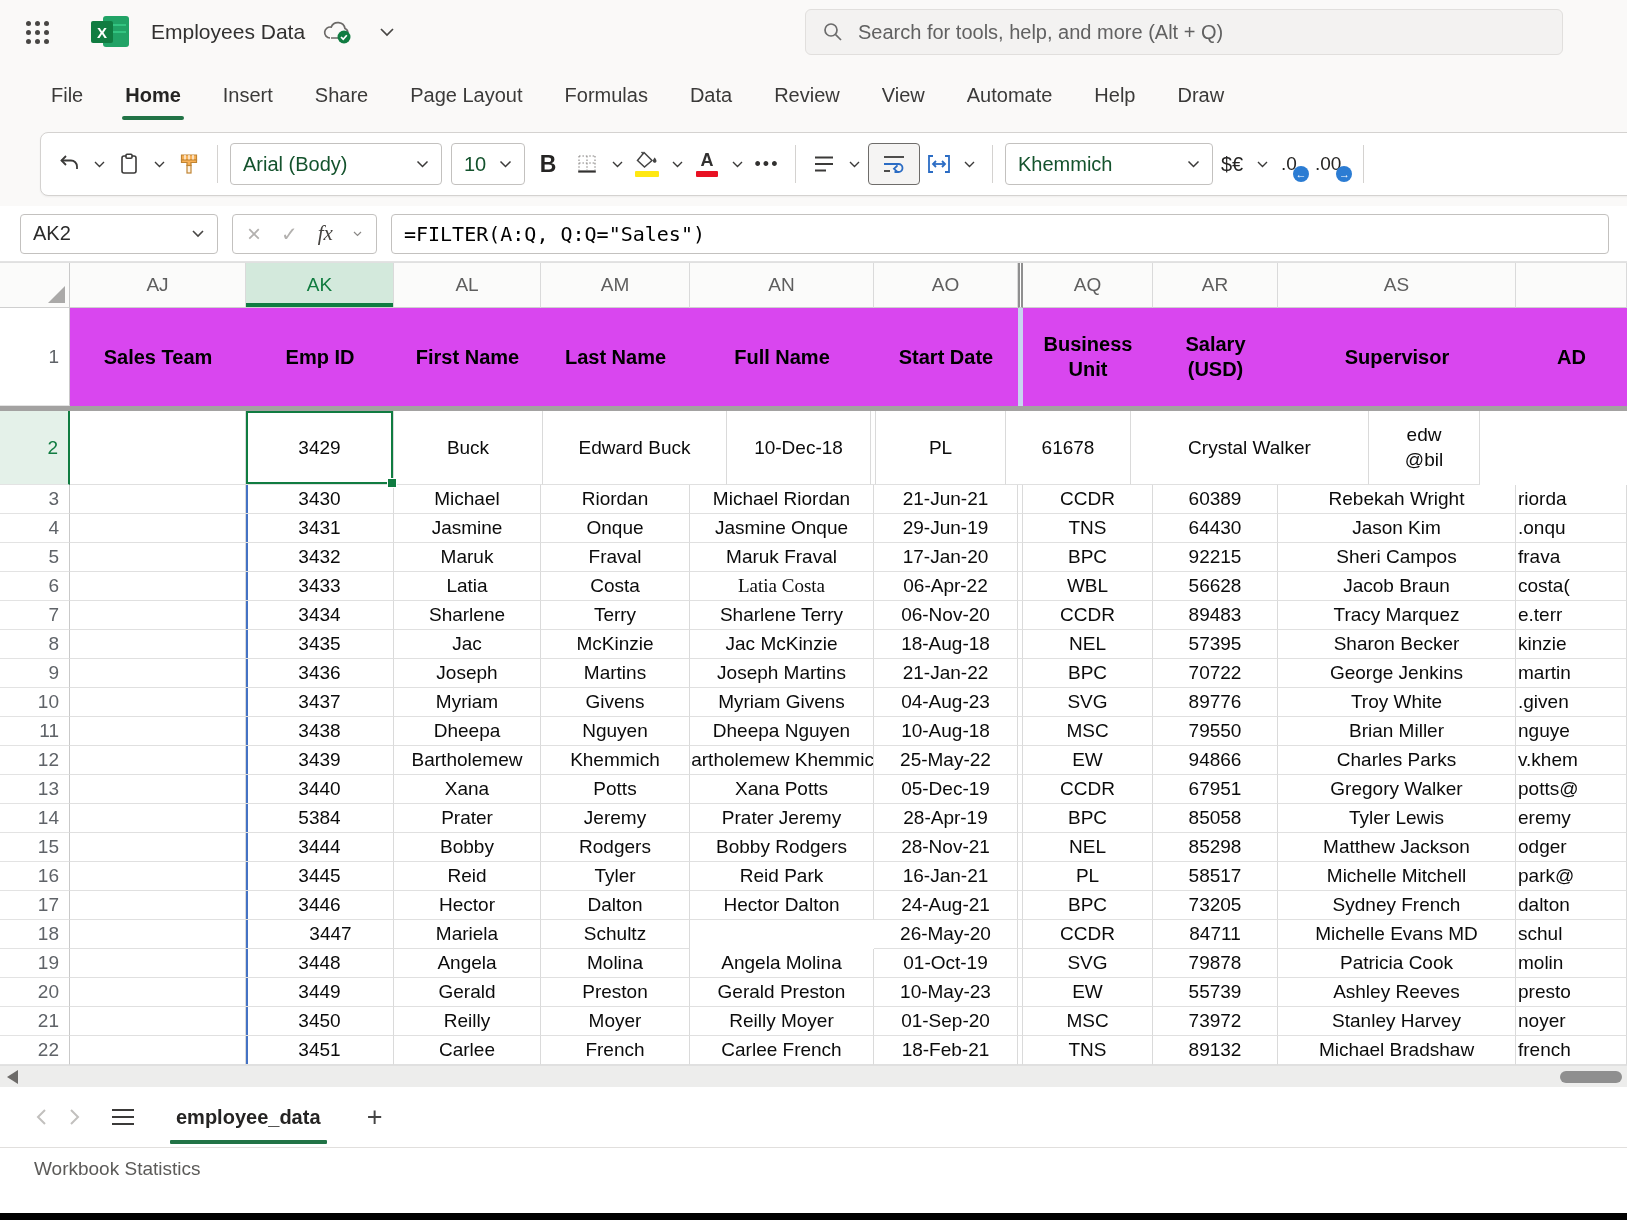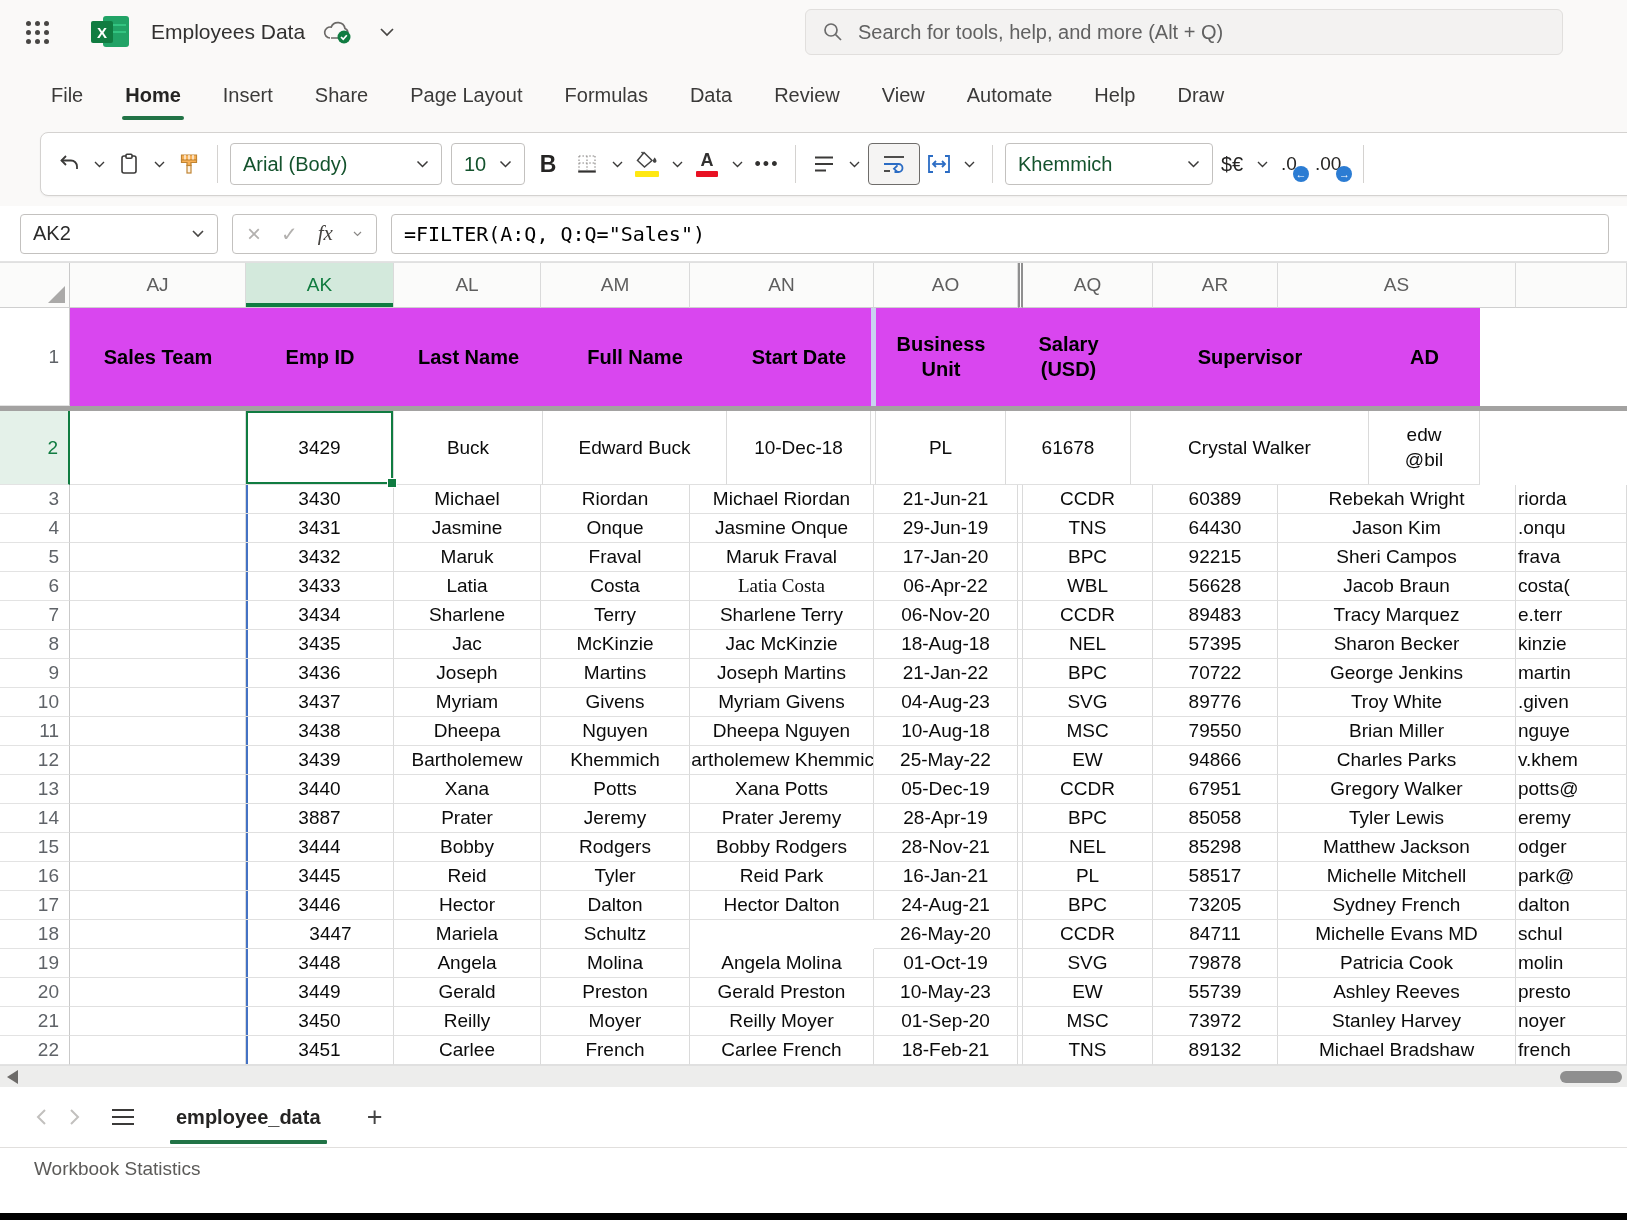--- a/index.html
+++ b/index.html
@@ -366,20 +366,21 @@
       <div class="col-h" style="width: 125px;">AR</div>
       <div class="col-h" style="width: 238px;">AS</div>
       <div class="col-h" style="width: 111px;"></div>
     </div>
 
   <div class="header-row">
     <div class="gutter">1</div>
     <div class="hband">
         <div class="hcell" style="width: 176px;">Sales Team</div>
         <div class="hcell" style="width: 148px;">Emp ID</div>
+        <div class="hcell" style="width: 147px;">First Name</div>
         <div class="hcell" style="width: 149px;">Last Name</div>
         <div class="hcell" style="width: 184px;">Full Name</div>
         <div class="hcell" style="width: 144px;">Start Date</div>
         <div class="hspacer"></div>
         <div class="hcell" style="width: 130px;">Business Unit</div>
         <div class="hcell" style="width: 125px;">Salary (USD)</div>
         <div class="hcell" style="width: 238px;">Supervisor</div>
         <div class="hcell" style="width: 111px;">AD</div>
       </div>
   </div>
@@ -551,21 +552,21 @@
         <div class="cell" style="width: 144px;">05-Dec-19</div>
         <div class="hidden-col-b"></div>
         <div class="cell" style="width: 130px;">CCDR</div>
         <div class="cell" style="width: 125px;">67951</div>
         <div class="cell" style="width: 238px;">Gregory Walker</div>
         <div class="cell email" style="width: 111px;">potts@</div>
       </div>
       <div class="grow" style="height: 29px;">
         <div class="gutter">14</div>
         <div class="cell" style="width: 176px;"></div>
-        <div class="cell spill" style="width: 148px;">3887</div>
+        <div class="cell spill" style="width: 148px;">5384</div>
         <div class="cell" style="width: 147px;">Prater</div>
         <div class="cell" style="width: 149px;">Jeremy</div>
         <div class="cell" style="width: 184px;">Prater Jeremy</div>
         <div class="cell" style="width: 144px;">28-Apr-19</div>
         <div class="hidden-col-b"></div>
         <div class="cell" style="width: 130px;">BPC</div>
         <div class="cell" style="width: 125px;">85058</div>
         <div class="cell" style="width: 238px;">Tyler Lewis</div>
         <div class="cell email" style="width: 111px;">eremy</div>
       </div>

